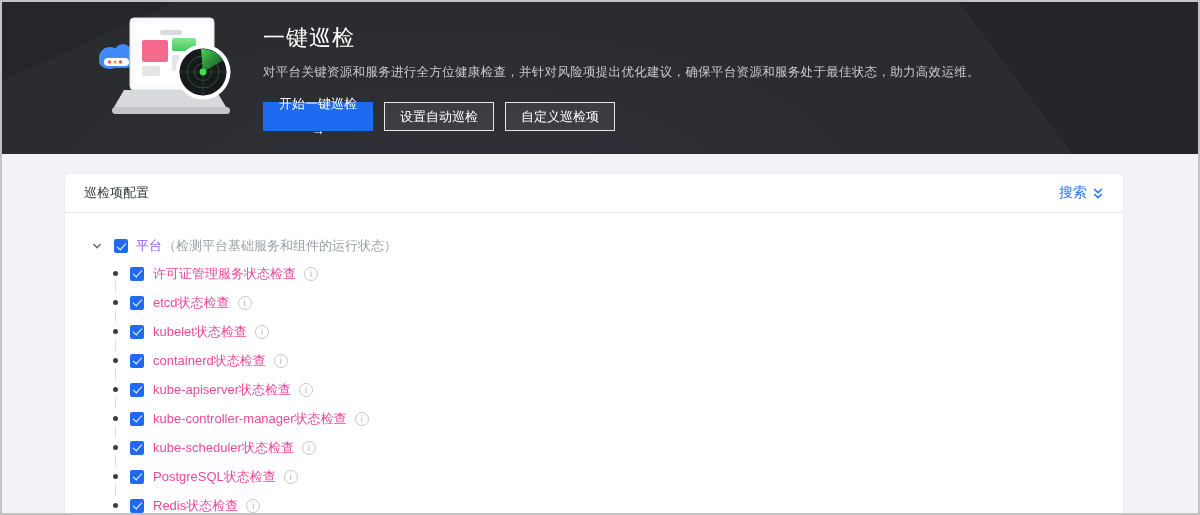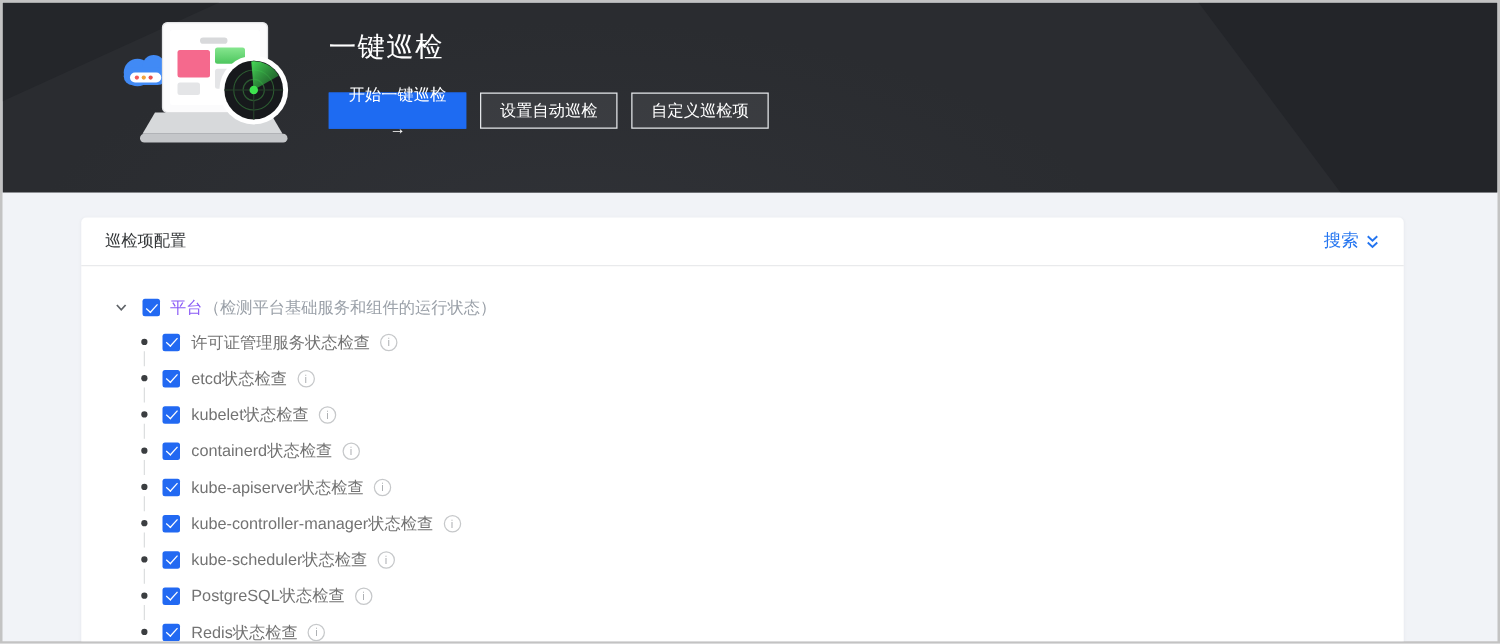--- a/index.html
+++ b/index.html
@@ -89,21 +89,21 @@
   .tree-children { }
   .tree-child-row {
     position: relative; display: flex; align-items: center;
     height: 29px; padding-left: 22px;
   }
   .tree-child-row:not(:last-child)::after {
     content: ""; position: absolute; left: 24px; top: 22px; height: 12px;
     border-left: 1px solid #dcdedf;
   }
   .bullet { width: 5px; height: 5px; border-radius: 50%; background: #3b3e41; margin-right: 12px; flex: none; }
-  .item-label { margin-left: 9px; font-size: 13px; color: #737373; }
+  .item-label { margin-left: 9px; font-size: 13px; color: #ec4899; }
   .info-icon {
     margin-left: 8px; width: 14px; height: 14px; border-radius: 50%;
     border: 1px solid #c6c8ca; color: #aeb1b4;
     font-size: 9px; line-height: 12px; text-align: center;
     display: inline-block; cursor: pointer;
   }
 </style>
 </head>
 <body>
 
@@ -154,20 +154,21 @@
         <circle cx="113" cy="64" r="8.5" fill="none" stroke="#2c5a31" stroke-width="0.9"></circle>
         <line x1="89.5" y1="64" x2="136.5" y2="64" stroke="#27422b" stroke-width="0.9"></line>
         <line x1="113" y1="40.5" x2="113" y2="87.5" stroke="#27422b" stroke-width="0.9"></line>
         <path d="M113 64 L111 41.1 A23 23 0 0 1 132.9 52.5 Z" fill="url(#gSweep)"></path>
         <circle cx="113" cy="64" r="3.4" fill="#3ee24f"></circle>
       </g>
     </svg>
 
     <div class="hero-text">
       <div class="hero-title">一键巡检</div>
+      <div class="hero-desc">对平台关键资源和服务进行全方位健康检查，并针对风险项提出优化建议，确保平台资源和服务处于最佳状态，助力高效运维。</div>
       <div class="hero-buttons">
         <button class="btn btn-primary">
           <span>开始一键巡检</span>
           <span>→</span>
         </button>
         <button class="btn btn-ghost">
           <span>设置自动巡检</span>
         </button>
         <button class="btn btn-ghost">
           <span>自定义巡检项</span>

